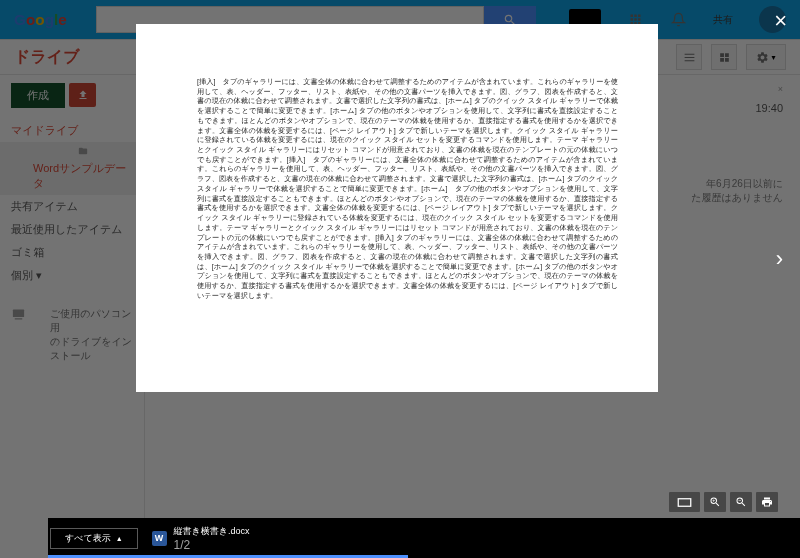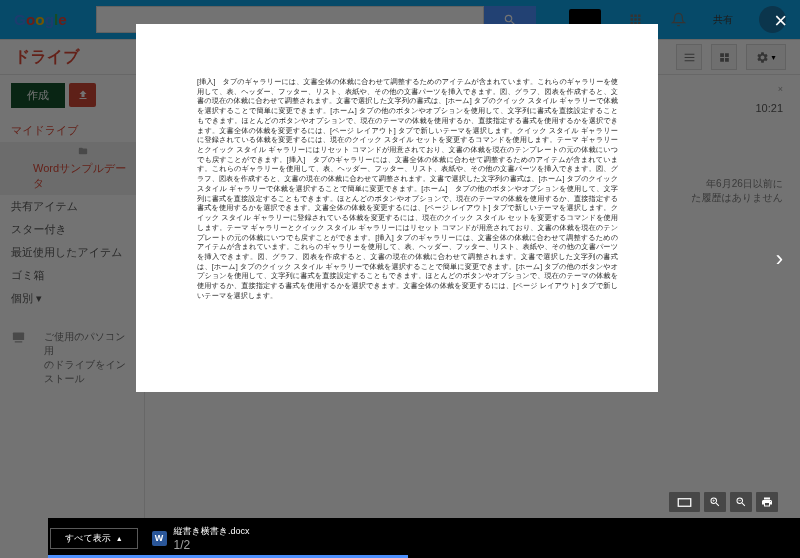--- a/index.html
+++ b/index.html
@@ -25,21 +25,21 @@
     
     .main { display: flex; height: calc(100% - 115px); }
     .sidebar { width: 145px; padding: 8px 0; background: #fff; border-right: 1px solid #e5e5e5; }
     .create-row { display: flex; gap: 4px; padding: 0 11px 11px; }
     .create-btn { background: #14532d; color: #fff; border: none; padding: 5px 16px; font-size: 11px; border-radius: 0; cursor: pointer; }
     .upload-icon-btn { background: #d14836; border: none; width: 27px; height: 24px; display: flex; align-items: center; justify-content: center; border-radius: 2px; cursor: pointer; }
     .nav-item { padding: 4px 11px; font-size: 11px; color: #595959; cursor: pointer; }
     .nav-item.lvl2 { padding-left: 33px; color: #dd4b39; display: flex; align-items: center; gap: 5px; }
     .nav-item.selected { background: #f0f0f0; flex-direction: column; }
     .folder-icon { width: 12px; height: 10px; }
-    .storage-info { padding: 9px 11px; font-size: 10px; color: #737373; line-height: 1.4; display: flex; gap: 18px; margin-top: 11px; }
+    .storage-info { padding: 9px 11px; font-size: 10px; color: #737373; line-height: 1.4; display: flex; gap: 24px; margin-top: 11px; }
     .hdd-icon { width: 15px; height: 15px; flex-shrink: 0; }
     
     .content { flex: 1; padding: 9px 17px; font-size: 11px; color: #595959; }
     .content-hdr { display: flex; justify-content: space-between; padding-bottom: 3px; }
     .content-row { display: flex; justify-content: space-between; padding: 5px 0; }
     
     .overlay { position: absolute; top: 0; left: 0; width: 100%; height: 100%; background: rgba(0,0,0,0.55); z-index: 10; }
     .close-btn { position: absolute; top: 8px; right: 13px; color: #fff; font-size: 22px; cursor: pointer; z-index: 13; }
     .doc-viewer { position: absolute; top: 24px; left: 136px; width: 522px; height: 368px; background: #fff; z-index: 12; padding: 53px 40px 27px; overflow: hidden; }
     .doc-content { font-size: 7.2px; line-height: 1.35; color: #262626; text-align: justify; margin-left: 21px; }
@@ -125,21 +125,20 @@
         </button>
     </div>
     <div class="nav-item" style="color:#dd4b39">マイドライブ</div>
     <div class="nav-item lvl2 selected">
       <svg class="folder-icon" viewBox="0 0 24 24" fill="#a3a3a3">
           <path d="M10 4H4c-1.1 0-2 .9-2 2v12c0 1.1.9 2 2 2h16c1.1 0 2-.9 2-2V8c0-1.1-.9-2-2-2h-8l-2-2z"></path>
         </svg>
       <span>Wordサンプルデータ</span>
     </div>
     <div class="nav-item">共有アイテム</div>
-    <div class="nav-item">スター付き</div>
     <div class="nav-item">最近使用したアイテム</div>
     <div class="nav-item">ゴミ箱</div>
     <div class="nav-item">個別 ▾</div>
     <div class="storage-info">
       <svg class="hdd-icon" viewBox="0 0 24 24" fill="#a3a3a3">
           <rect x="3" y="4" width="18" height="12" rx="1"></rect>
           <rect x="6" y="18" width="12" height="2"></rect>
         </svg>
       <div>
         <div>ご使用のパソコン用</div>
@@ -147,21 +146,21 @@
       </div>
     </div>
   </div>
   <div class="content">
     <div class="content-hdr">
       <span></span>
       <span style="font-size:9px;color:#a3a3a3">×</span>
     </div>
     <div class="content-row">
       <span>テムをアップロードしました</span>
-      <span>10:21</span>
+      <span>19:40</span>
     </div>
     <div class="content-row">
       <span>データ</span>
     </div>
     <div style="margin-top:30px;text-align:right;font-size:10px;color:#808080">
       <div>年6月26日以前に</div>
       <div>た履歴はありません</div>
     </div>
   </div>
 </div>

